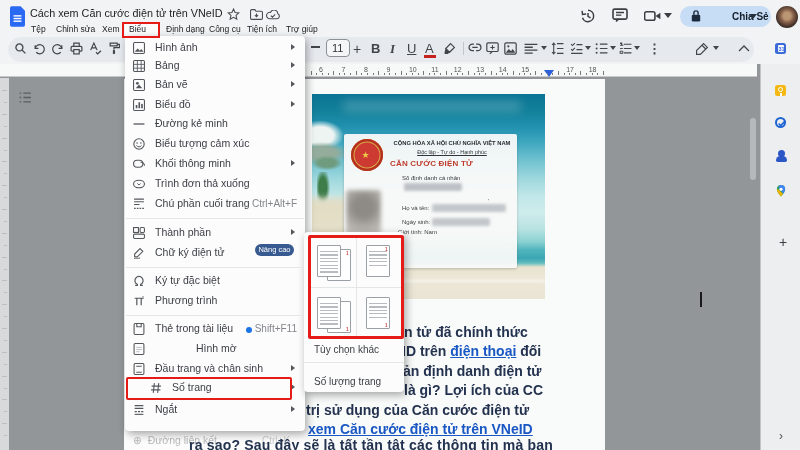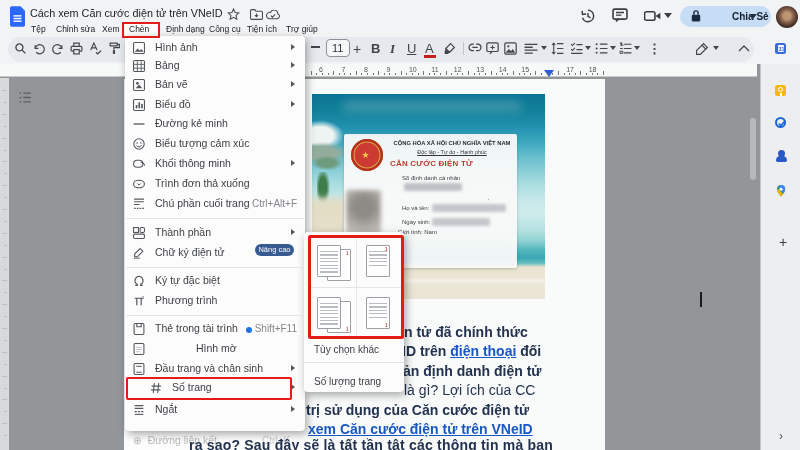--- a/index.html
+++ b/index.html
@@ -37,21 +37,21 @@
   </svg>
 <svg class="abs" style="left:266px;top:10px" width="14" height="10" viewBox="0 0 26 18">
     <path d="M7 16 a6 6 0 1 1 1.5-11.8 A7 7 0 0 1 22 6.5 a5 5 0 0 1 -1.5 9.5 z" fill="none" stroke="#494c50" stroke-width="2"></path>
     <path d="M9 10 l3 3 5-5" stroke="#494c50" stroke-width="2" fill="none"></path>
   </svg>
 
 <div class="abs" style="left:31px;top:24px;font-size:8.5px;color:#1b1c1f;">Tệp</div>
 <div class="abs" style="left:56px;top:24px;font-size:8.5px;color:#1b1c1f;">Chỉnh sửa</div>
 <div class="abs" style="left:102px;top:24px;font-size:8.5px;color:#1b1c1f;">Xem</div>
 <div class="abs" style="left:125px;top:23px;width:33px;height:14px;background:#fcfcfd;"></div>
-<div class="abs" style="left:129px;top:24px;font-size:8.5px;color:#1b1c1f;">Chèn</div>
+<div class="abs" style="left:129px;top:24px;font-size:8.5px;color:#1b1c1f;">Biểu</div>
 <div class="abs" style="left:166px;top:24px;font-size:8.5px;color:#1b1c1f;">Định dạng</div>
 <div class="abs" style="left:209px;top:24px;font-size:8.5px;color:#1b1c1f;">Công cụ</div>
 <div class="abs" style="left:247px;top:24px;font-size:8.5px;color:#1b1c1f;">Tiện ích</div>
 <div class="abs" style="left:286px;top:24px;font-size:8.5px;color:#1b1c1f;">Trợ giúp</div>
 
 <svg class="abs" style="left:580px;top:8px" width="16" height="16" viewBox="0 0 24 24">
     <path d="M12 3.5 a8.5 8.5 0 1 1 -8.2 11" fill="none" stroke="#3a3d41" stroke-width="2.2"></path>
     <path d="M3.2 4.2 l0.6 5.4 5.4 -0.6" fill="none" stroke="#3a3d41" stroke-width="2.2"></path>
     <path d="M12 7.5 v5 l3.8 2.2" fill="none" stroke="#3a3d41" stroke-width="2.2"></path>
   </svg>
@@ -194,21 +194,21 @@
 <div class="abs" style="left:488px;top:198px;font-size:6px;color:#555;">’</div>
 <div class="abs" style="left:402px;top:219px;font-size:6px;color:#3a3c40;">Ngày sinh:</div>
 <div class="abs" style="left:432px;top:218px;width:58px;height:8px;background:#c3c7cb;filter:blur(1.5px);border-radius:2px;"></div>
 <div class="abs" style="left:398px;top:229px;font-size:6px;color:#3a3c40;">Giới tính: Nam</div>
 
 <div class="abs" style="left:700px;top:292px;width:2px;height:15px;background:#1a1a1a;"></div>
 
 <div class="abs" style="left:404px;top:324px;font-size:14px;font-weight:bold;color:#23324f;">n tử đã chính thức</div>
 <div class="abs" style="left:402px;top:343px;font-size:14px;font-weight:bold;color:#23324f;">ID trên <span style="color:#1857c4;text-decoration:underline;">điện thoại</span> đối</div>
 <div class="abs" style="left:403px;top:363px;font-size:14px;font-weight:bold;color:#23324f;">ản định danh điện tử</div>
-<div class="abs" style="left:404px;top:382px;font-size:14px;font-weight:normal;color:#23324f;">là gì? Lợi ích của CC</div>
+<div class="abs" style="left:404px;top:382px;font-size:14px;font-weight:bold;color:#23324f;">là gì? Lợi ích của CC</div>
 <div class="abs" style="left:306px;top:402px;font-size:14px;font-weight:bold;color:#23324f;">trị sử dụng của Căn cước điện tử</div>
 <div class="abs" style="left:308px;top:421px;font-size:14px;font-weight:bold;color:#1857c4;text-decoration:underline;">xem Căn cước điện tử trên VNeID</div>
 <div class="abs" style="left:189px;top:437px;font-size:14px;font-weight:bold;color:#23324f;z-index:11;letter-spacing:0.2px;">ra sao? Sau đây sẽ là tất tần tật các thông tin mà bạn</div>
 
 <div class="abs" style="left:775px;top:43px;width:11px;height:11px;border-radius:2.5px;background:#3a6bd8;"></div>
 <div class="abs" style="left:777.5px;top:45px;width:6px;height:7px;background:#fff;border-radius:1px;"></div>
 <div class="abs" style="left:778.5px;top:45.5px;font-size:5.5px;color:#3a6bd8;font-weight:bold;">31</div>
 <div class="abs" style="left:775px;top:85px;width:11px;height:11px;border-radius:2.5px;background:#f5b812;"></div>
 <div class="abs" style="left:778px;top:87px;width:5px;height:5px;border-radius:50%;border:1.5px solid #fff;"></div>
 <div class="abs" style="left:779.5px;top:93px;width:2px;height:2.5px;background:#fff;"></div>
@@ -312,21 +312,21 @@
     <svg style="position:absolute;left:133px;top:295px" width="12" height="12" viewBox="0 0 22 22">
       <path d="M3 6 h16 M7 6 v13 M15 6 v13" stroke="#54575b" stroke-width="2.2" fill="none"></path>
       <text x="16" y="8" font-size="8" fill="#54575b" font-family="Liberation Sans">2</text>
     </svg>
     <div style="position:absolute;left:155px;top:294px;font-size:10.5px;color:#3b3e43;white-space:nowrap;">Phương trình</div>
     <div style="position:absolute;left:126px;top:315px;width:178px;height:1px;background:#e4e6e8;"></div>
     <svg style="position:absolute;left:133px;top:323px" width="12" height="12" viewBox="0 0 22 22">
       <rect x="2" y="1" width="18" height="20" rx="2" fill="none" stroke="#54575b" stroke-width="2"></rect>
       <path d="M7 1 v6 h8 V1" fill="none" stroke="#54575b" stroke-width="2"></path>
     </svg>
-    <div style="position:absolute;left:155px;top:322px;font-size:10.5px;color:#3b3e43;white-space:nowrap;">Thẻ trong tài trình</div>
+    <div style="position:absolute;left:155px;top:322px;font-size:10.5px;color:#3b3e43;white-space:nowrap;">Thẻ trong tài liệu</div>
     <div style="position:absolute;left:297px;top:323px;font-size:10px;color:#83868a;transform:translateX(-100%);white-space:nowrap;">Shift+F11</div>
     <div style="position:absolute;left:246px;top:326.5px;width:6px;height:6px;border-radius:50%;background:#1a73e8;"></div>
     <svg style="position:absolute;left:133px;top:343px" width="12" height="12" viewBox="0 0 22 22">
       <rect x="2" y="1" width="18" height="20" rx="2" fill="none" stroke="#54575b" stroke-width="2"></rect>
       <path d="M6 8 h10 M6 12 h10 M6 16 h6" stroke="#b9bcbf" stroke-width="1.8"></path>
     </svg>
     <div style="position:absolute;left:155px;top:342px;font-size:10.5px;color:#3b3e43;white-space:nowrap;margin-left:41px;">Hình mờ</div>
     <svg style="position:absolute;left:133px;top:363px" width="12" height="12" viewBox="0 0 22 22">
       <rect x="2" y="1" width="18" height="20" rx="2" fill="none" stroke="#54575b" stroke-width="2"></rect>
       <path d="M6 6 h10 M6 17 h10" stroke="#54575b" stroke-width="2"></path>

